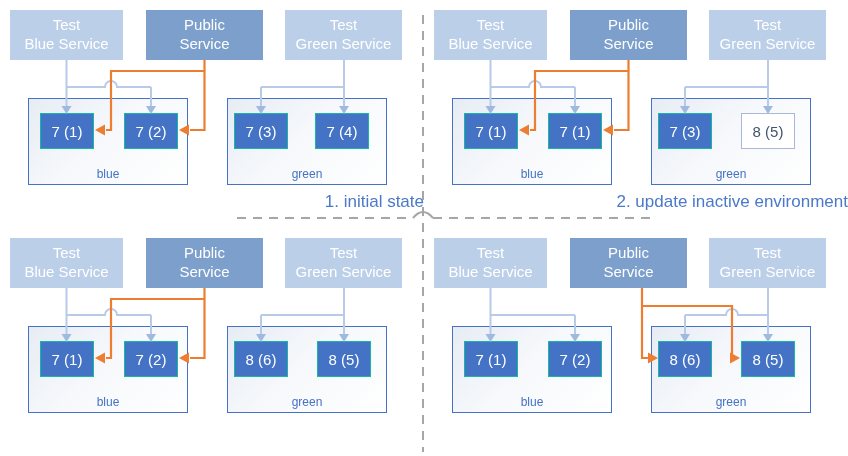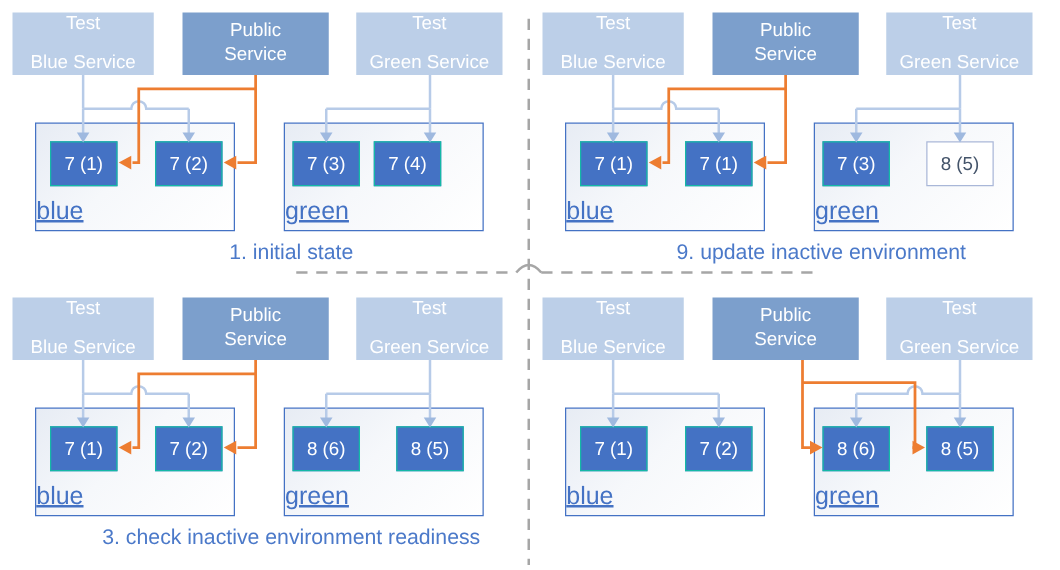--- a/index.html
+++ b/index.html
@@ -7,41 +7,41 @@
     width:848px;height:456px;background:#ffffff;position:relative;overflow:hidden;
     font-family:"Liberation Sans",sans-serif;
   }
   #diagram{position:absolute;left:0;top:0;width:848px;height:456px;}
   .panel{position:absolute;width:424px;height:228px;}
   .svc{
     position:absolute;top:10px;height:50px;
     display:flex;flex-direction:column;align-items:center;justify-content:center;
     color:#ffffff;font-size:15px;line-height:1.25;text-align:center;white-space:nowrap;
   }
-  .svc.test{background:var(--service-test-fill);justify-content:space-between;}
+  .svc.test{background:var(--service-test-fill);}
   .svc.public{background:var(--service-public-fill);}
   .env{
     position:absolute;top:98px;width:158px;height:85px;
     border:1.5px solid var(--env-border);
     background:linear-gradient(135deg,#e7ecf4 0%,#f6f8fb 45%,#ffffff 100%);
   }
   .env-label{
-    position:absolute;left:0;bottom:3px;width:100%;
-    color:var(--env-label-text);font-size:20px;text-decoration:underline;
+    position:absolute;left:0;bottom:3px;width:100%;text-align:center;
+    color:var(--env-label-text);font-size:12px;
   }
   .node{
     position:absolute;top:113px;width:54px;height:36px;box-sizing:border-box;
     display:flex;align-items:center;justify-content:center;
     font-size:15px;white-space:nowrap;
   }
   .node.filled{background:var(--node-fill);color:var(--node-text);border:1px solid #14b8a6;}
   .node.outlined{background:var(--node-updating-fill);color:var(--node-updating-text);border:1.5px solid var(--node-updating-border);}
   .caption{
-    position:absolute;top:192px;left:0;width:424px;text-align:center;
-    color:var(--caption-text);font-size:17px;margin-left:21px;
+    position:absolute;top:192px;left:0;width:424px;text-align:right;
+    color:var(--caption-text);font-size:17px;
   }
   svg.conn{position:absolute;left:0;top:0;}
   svg.dividers{position:absolute;left:0;top:0;}
 </style>
 </head>
 <body>
 
 <div id="diagram">
     <div class="panel" style="left: 0px; top: 0px;">
       <div class="svc test" style="left: 10px; width: 113px;">
@@ -58,21 +58,21 @@
       </div>
       <div class="env" style="left: 28px;">
         <div class="env-label">blue</div>
       </div>
       <div class="node filled" style="left: 40px;">7 (1)</div>
       <div class="node filled" style="left: 124px;">7 (2)</div>
       <div class="env" style="left: 227px;">
         <div class="env-label">green</div>
       </div>
       <div class="node filled" style="left: 234px;">7 (3)</div>
-      <div class="node filled" style="left: 299px;">7 (4)</div>
+      <div class="node filled" style="left: 315px;">7 (4)</div>
       <div>
         <svg class="conn" width="424" height="228" viewBox="0 0 424 228">
           <path d="M66.5 60 V87" fill="none" stroke="#B7CBE8" stroke-width="2"></path>
           <path d="M66.5 87 V107" fill="none" stroke="#B7CBE8" stroke-width="2"></path>
           <path d="M66.5 87 H105 A6 6 0 0 1 117 87 H151" fill="none" stroke="#B7CBE8" stroke-width="2"></path>
           <path d="M151 87 V107" fill="none" stroke="#B7CBE8" stroke-width="2"></path>
           <polygon points="61.5,106 71.5,106 66.5,114" fill="#9FB9DF"></polygon>
           <polygon points="146,106 156,106 151,114" fill="#9FB9DF"></polygon>
           <path d="M344 60 V87" fill="none" stroke="#B7CBE8" stroke-width="2"></path>
           <path d="M344 87 V107" fill="none" stroke="#B7CBE8" stroke-width="2"></path>
@@ -124,21 +124,21 @@
           <path d="M344 87 H261" fill="none" stroke="#B7CBE8" stroke-width="2"></path>
           <path d="M261 87 V107" fill="none" stroke="#B7CBE8" stroke-width="2"></path>
           <polygon points="339,106 349,106 344,114" fill="#9FB9DF"></polygon>
           <polygon points="256,106 266,106 261,114" fill="#9FB9DF"></polygon>
           <path d="M204.5 60 V130 H190" fill="none" stroke="#ED7D31" stroke-width="2.2"></path>
           <polygon points="179,130 189,124.5 189,135.5" fill="#ED7D31"></polygon>
           <path d="M204.5 71 H111 V130 H106" fill="none" stroke="#ED7D31" stroke-width="2.2"></path>
           <polygon points="95,130 105,124.5 105,135.5" fill="#ED7D31"></polygon>
         </svg>
       </div>
-      <div class="caption">9. update inactive environment</div>
+      <div class="caption">2. update inactive environment</div>
     </div>
     <div class="panel" style="left: 0px; top: 228px;">
       <div class="svc test" style="left: 10px; width: 113px;">
         <span>Test</span>
         <span>Blue Service</span>
       </div>
       <div class="svc public" style="left: 146px; width: 117px;">
         <span>Public</span>
         <span>Service</span>
       </div>
@@ -169,21 +169,20 @@
           <path d="M344 87 H261" fill="none" stroke="#B7CBE8" stroke-width="2"></path>
           <path d="M261 87 V107" fill="none" stroke="#B7CBE8" stroke-width="2"></path>
           <polygon points="339,106 349,106 344,114" fill="#9FB9DF"></polygon>
           <polygon points="256,106 266,106 261,114" fill="#9FB9DF"></polygon>
           <path d="M204.5 60 V130 H190" fill="none" stroke="#ED7D31" stroke-width="2.2"></path>
           <polygon points="179,130 189,124.5 189,135.5" fill="#ED7D31"></polygon>
           <path d="M204.5 71 H111 V130 H106" fill="none" stroke="#ED7D31" stroke-width="2.2"></path>
           <polygon points="95,130 105,124.5 105,135.5" fill="#ED7D31"></polygon>
         </svg>
       </div>
-      <div class="caption">3. check inactive environment readiness</div>
     </div>
     <div class="panel" style="left: 424px; top: 228px;">
       <div class="svc test" style="left: 10px; width: 113px;">
         <span>Test</span>
         <span>Blue Service</span>
       </div>
       <div class="svc public" style="left: 146px; width: 117px;">
         <span>Public</span>
         <span>Service</span>
       </div>

